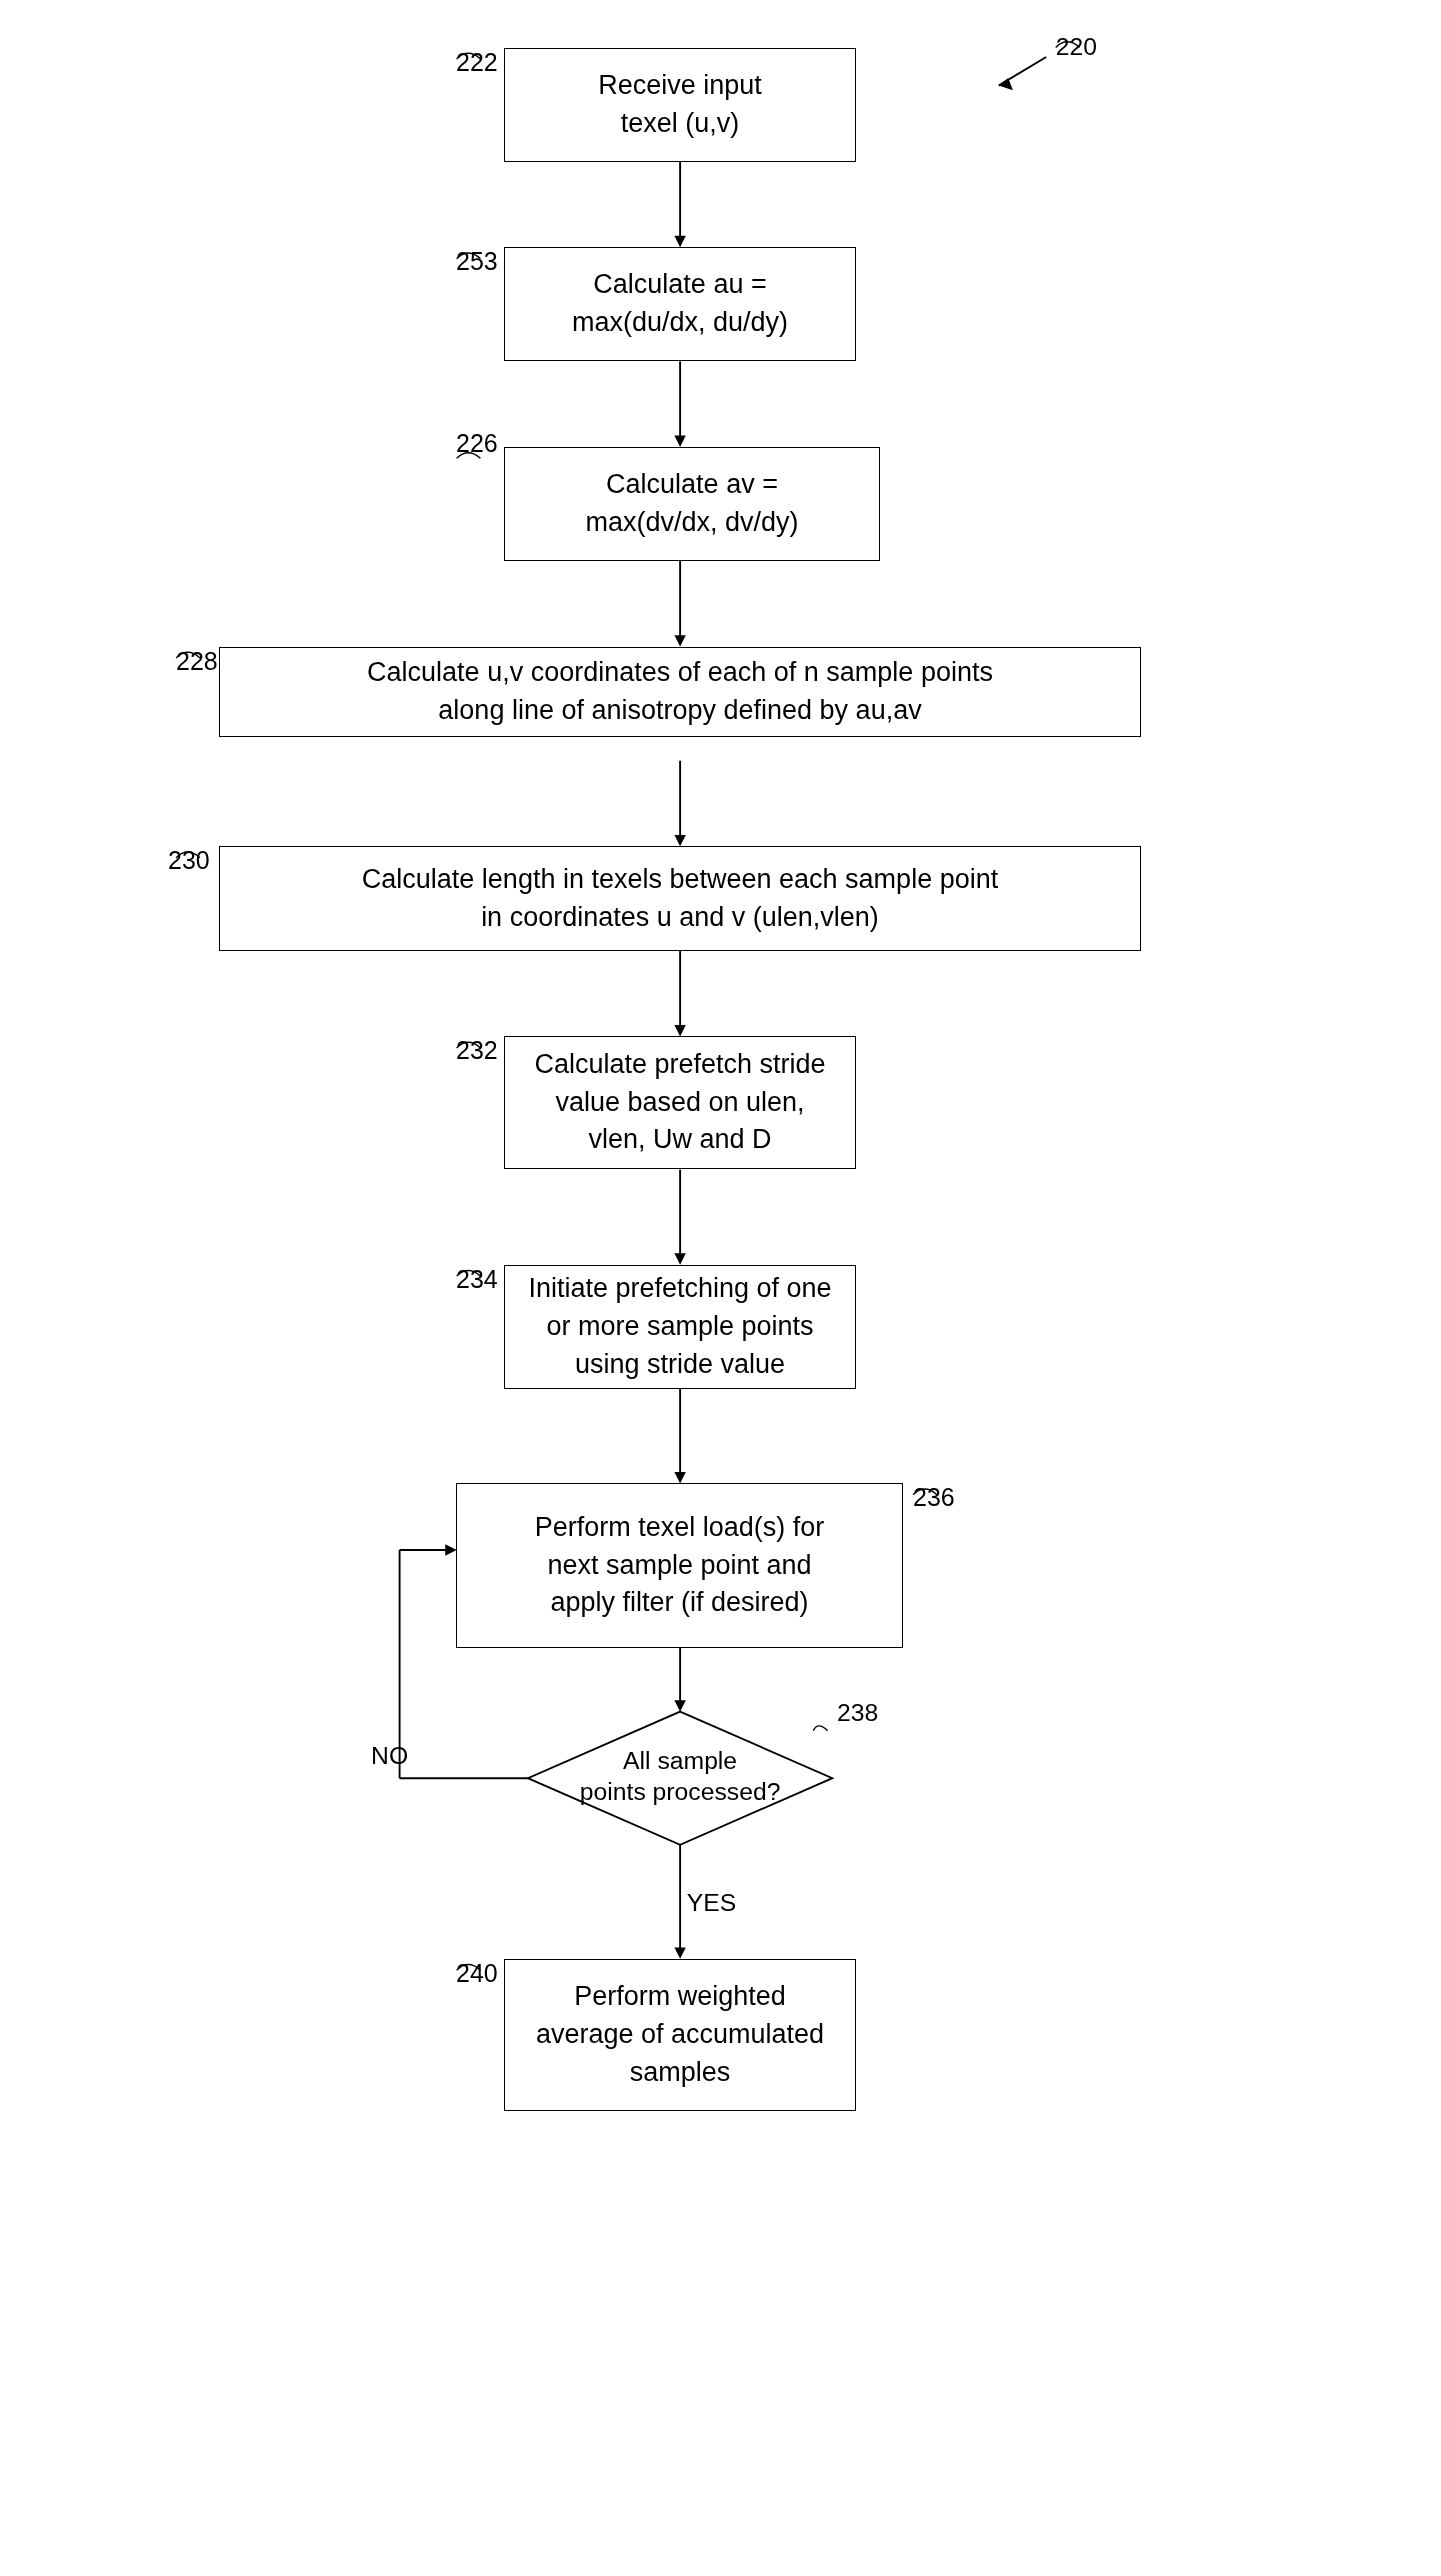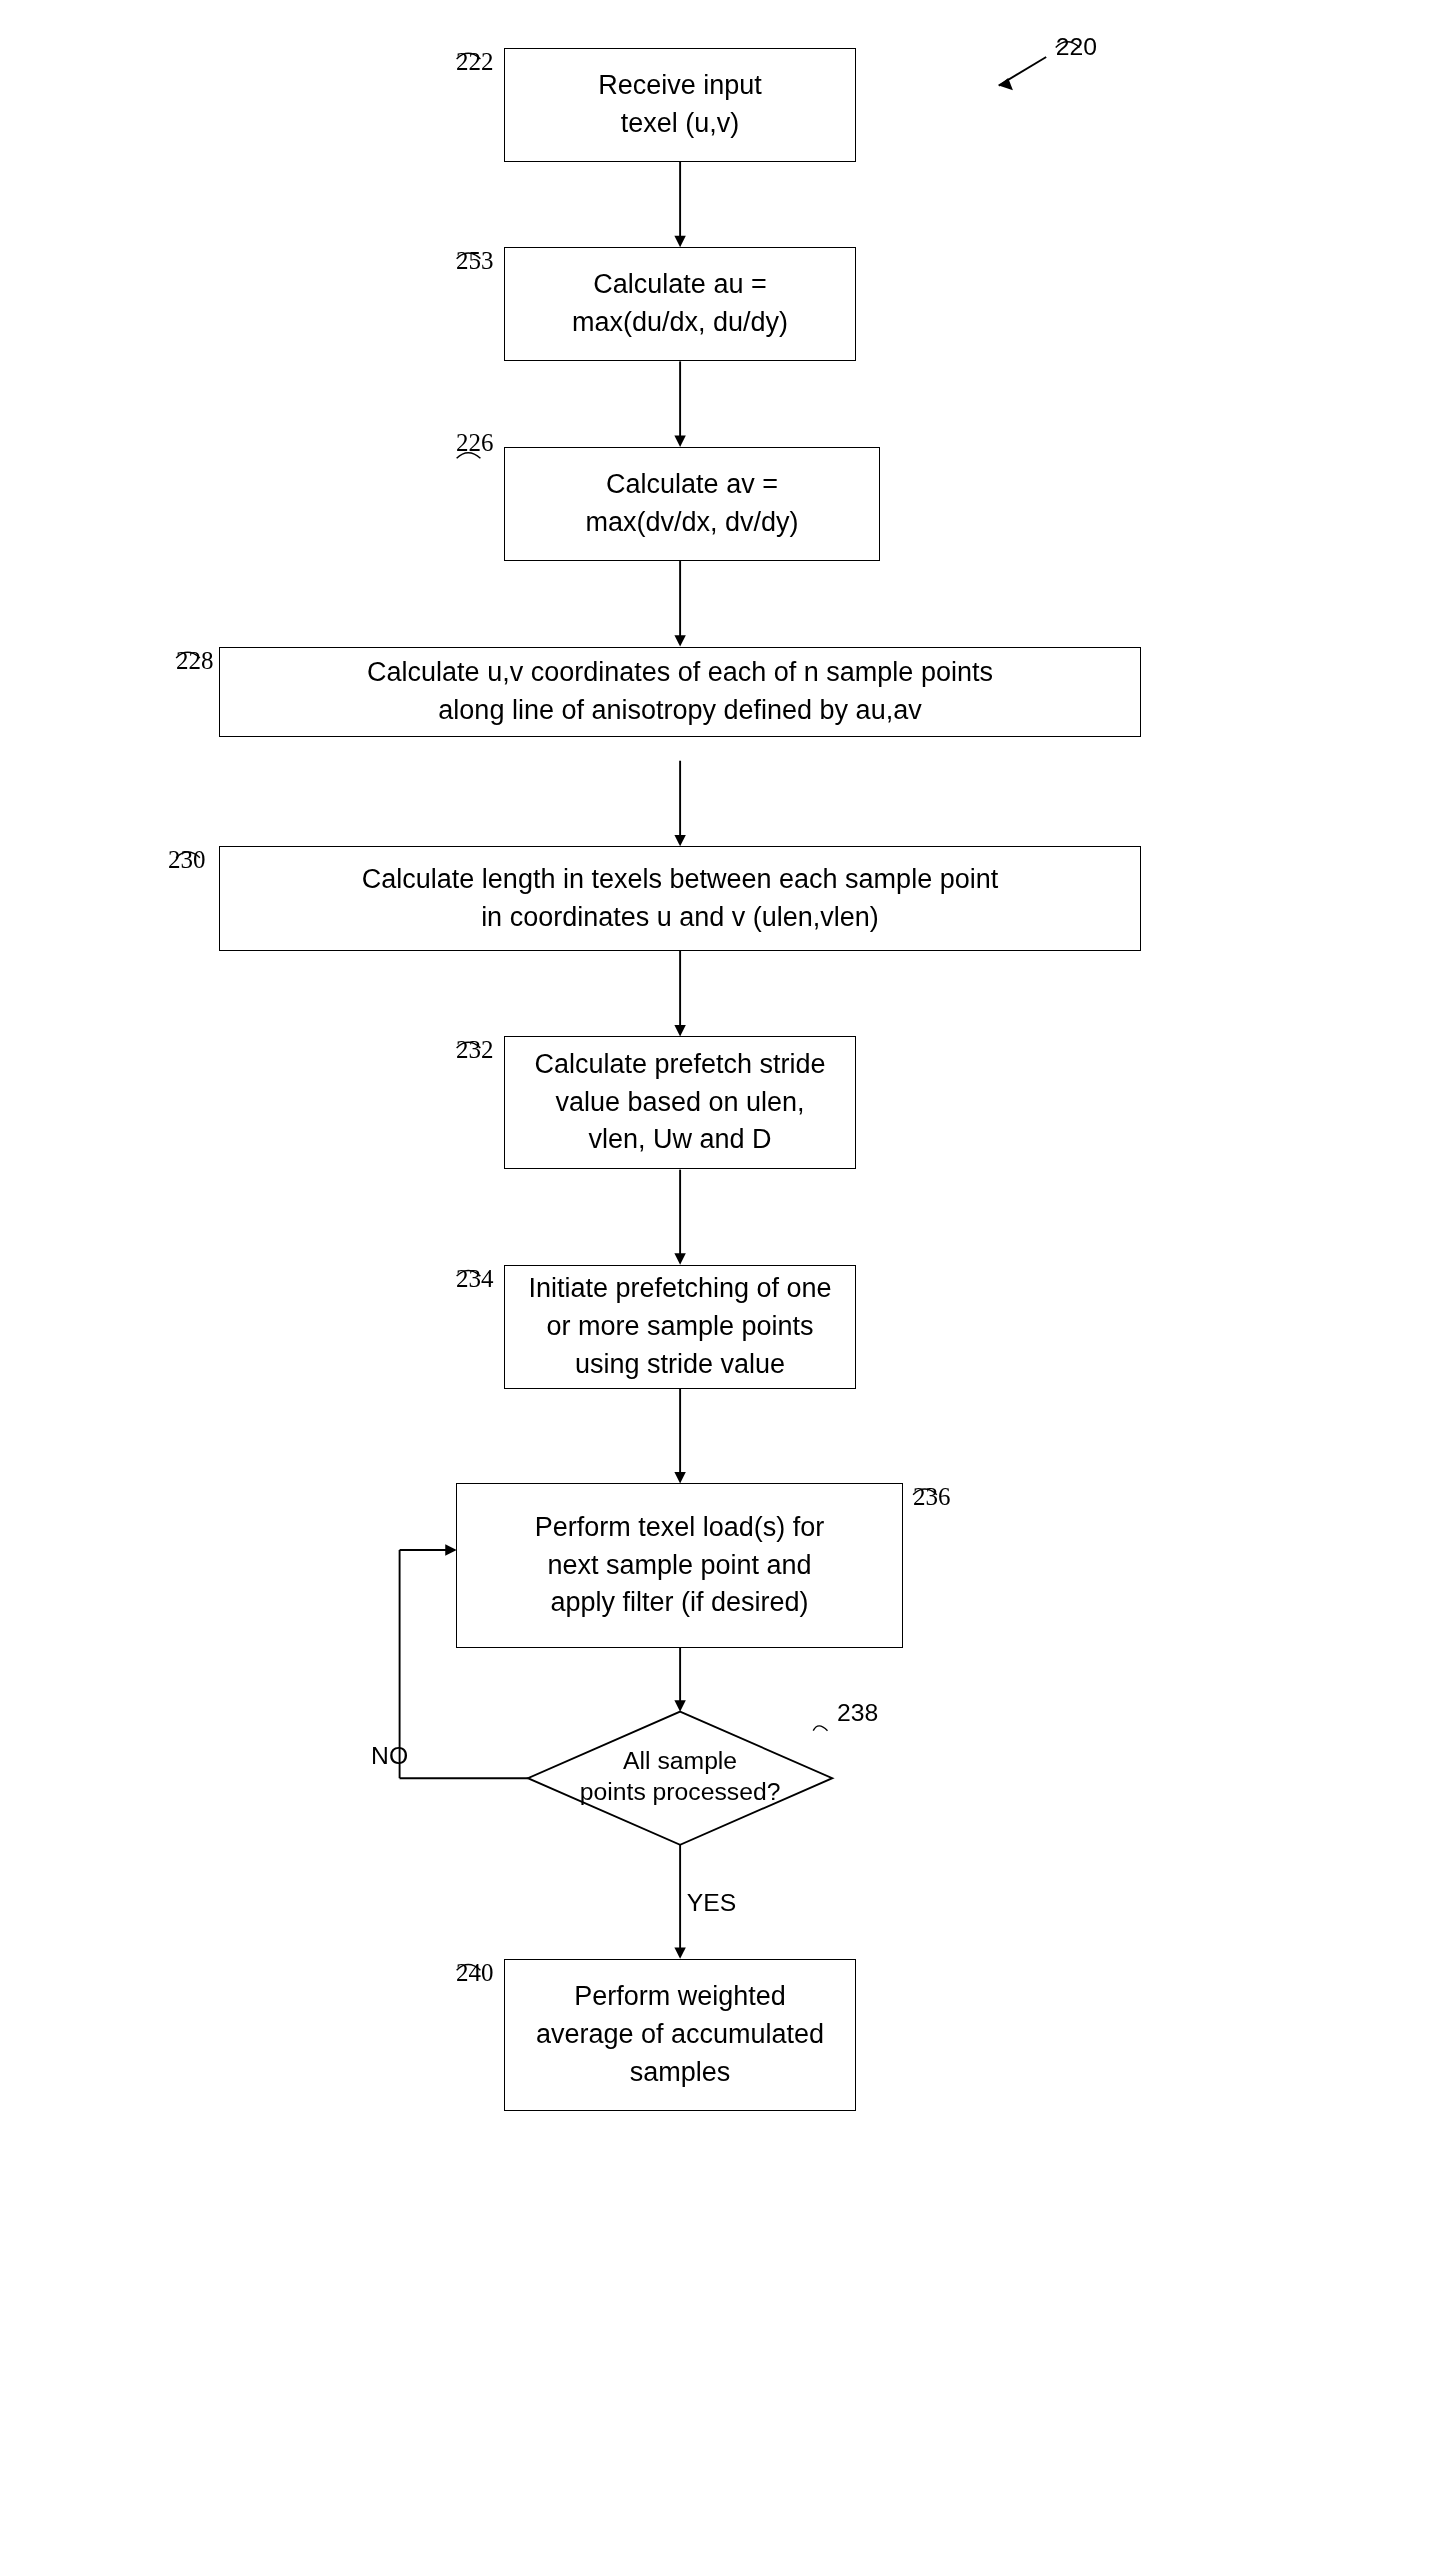--- a/index.html
+++ b/index.html
@@ -30,21 +30,21 @@
       text-align: center;
       font-size: 27px;
       line-height: 1.4;
       padding: 9.5px 14.3px;
     }
 
     
     .label-num {
       position: absolute;
       font-size: 25px;
-      font-family: Liberation Serif, serif;
+      font-family: Liberation Sans, sans-serif;
       text-align: right;
     }
   </style>
 </head>
 <body>
 
 <div class="diagram-container">
 
   <svg width="1442" height="2576" style="position:absolute;top:0;left:0;" viewBox="0 0 1516 2709">
 

